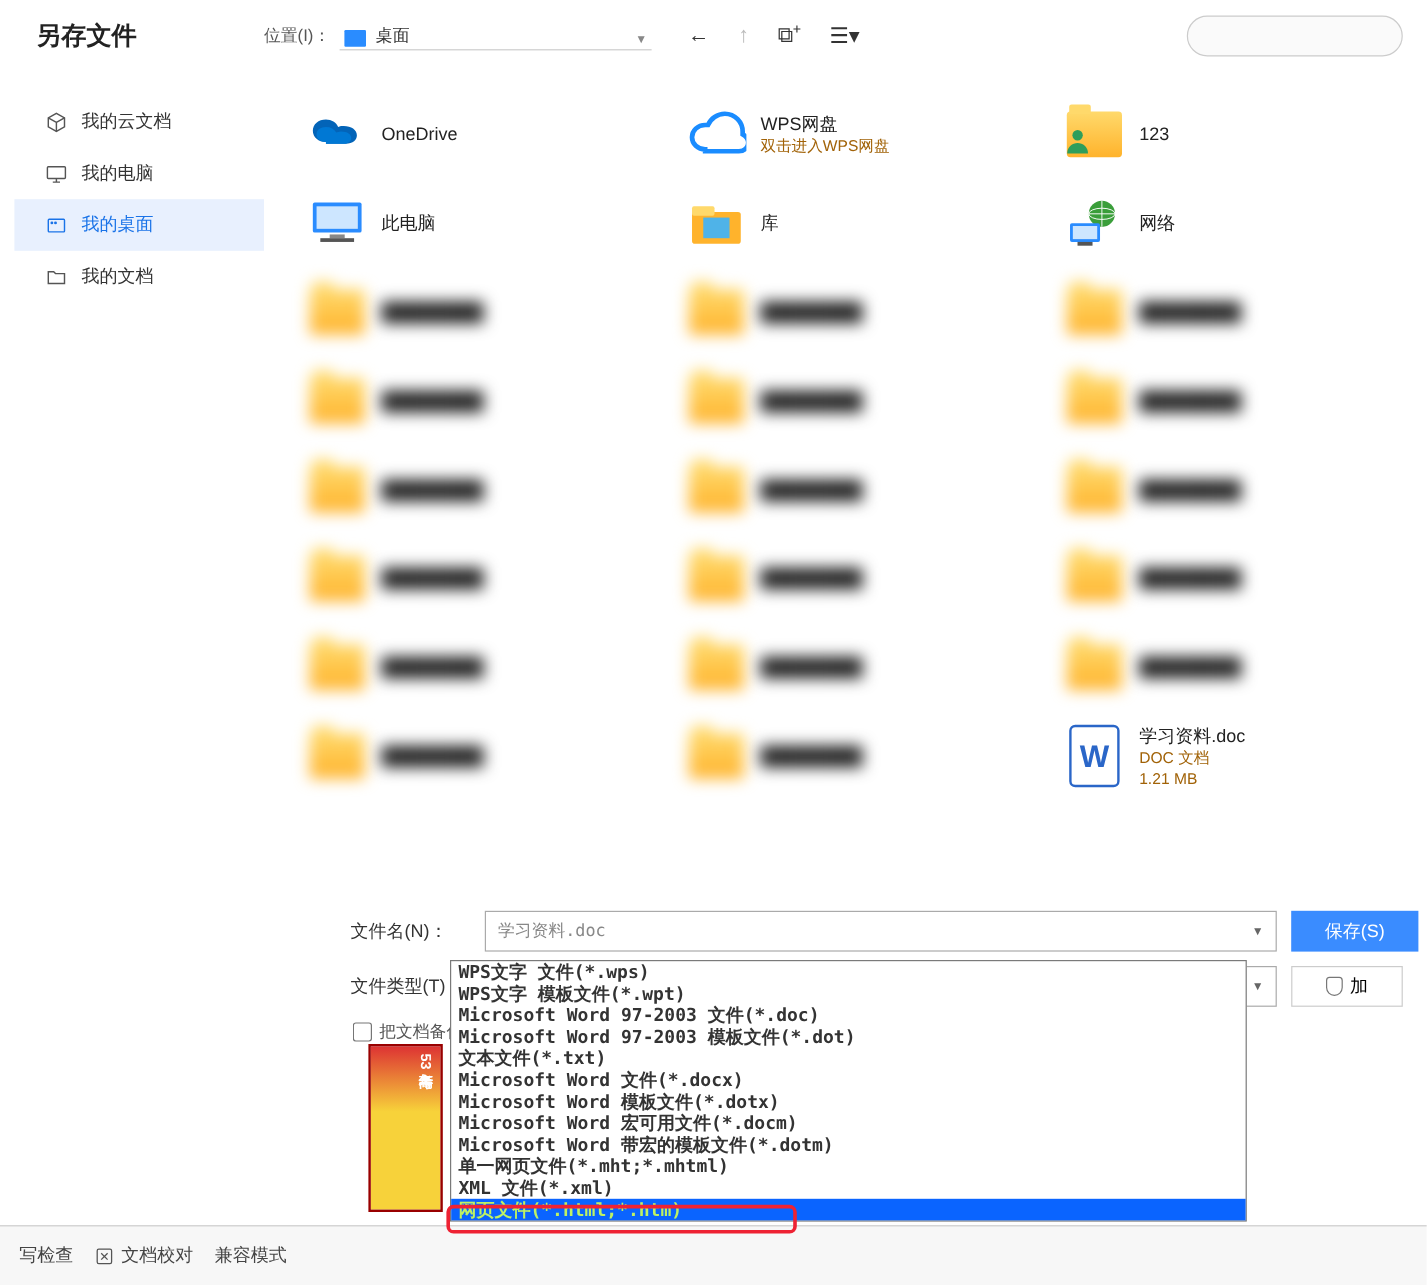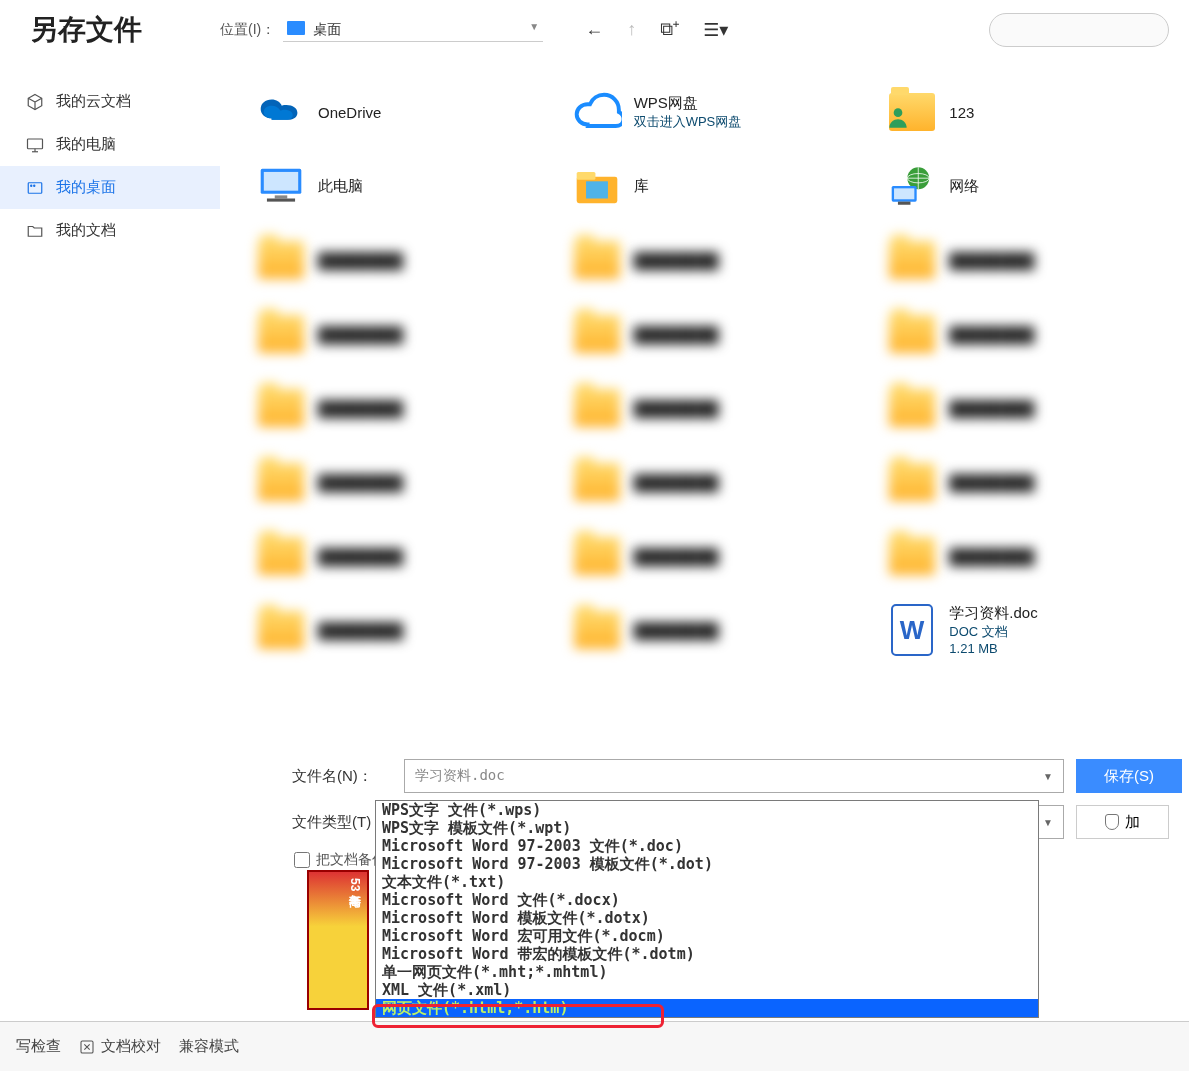--- a/index.html
+++ b/index.html
@@ -1,40 +1,40 @@
 <!DOCTYPE html>
 <html><head>
 <meta charset="utf-8">
 <style>
 * { box-sizing: border-box; margin: 0; padding: 0; }
 body { font-family: "Microsoft YaHei", "SimSun", Arial, sans-serif; font-size: 14px; color: #333; background: #fff; width: 1189px; height: 1071px; overflow: hidden; position: relative; }
 .dialog { position: absolute; left: 0; top: 0; width: 1189px; height: 885px; background: #fff; display: flex; flex-direction: column; }
 .top-row { display: flex; align-items: center; height: 60px; padding: 0 20px 0 0; }
-.title { font-size: 28px; font-weight: bold; color: #222; padding: 0 30px; width: 220px; }
+.title { font-size: 21px; font-weight: bold; color: #222; padding: 0 30px; width: 220px; }
 .loc-label { color: #555; margin-right: 8px; }
-.loc-dd { display: flex; align-items: flex-start; border-bottom: 1px solid #ccc; width: 260px; padding: 2px 4px; margin-right: 32px; }
+.loc-dd { display: flex; align-items: flex-end; border-bottom: 1px solid #ccc; width: 260px; padding: 2px 4px; margin-right: 20px; }
 .loc-dd .mon { width: 18px; height: 14px; background: #2a8cff; margin-right: 8px; border-radius: 1px; }
 .loc-dd .chev { margin-left: auto; color: #888; font-size: 10px; }
 .nav-icons { display: flex; gap: 24px; margin-left: 10px; }
 .nav-icons span { font-size: 18px; color: #333; cursor: pointer; }
 .nav-icons span.dis { color: #bbb; }
 .search-wrap { margin-left: auto; display: flex; align-items: center; border: 1px solid #ccc; border-radius: 18px; height: 34px; padding: 0 14px; width: 180px; background: #fafafa; }
 .search-wrap svg { width: 16px; height: 16px; stroke: #888; }
 .body-row { flex: 1; display: flex; min-height: 0; }
-.sidebar { width: 220px; padding-top: 20px; }
+.sidebar { width: 220px; padding-top: 20px; padding-left: 12px; }
 .side-item { display: flex; align-items: center; gap: 12px; padding: 12px 26px; color: #333; font-size: 15px; cursor: pointer; }
 .side-item.sel { background: #e8f0fe; color: #1a73e8; }
 .side-item .ic { width: 18px; height: 18px; display: flex; align-items: center; justify-content: center; }
 .file-area { flex: 1; padding: 18px 10px 0 30px; overflow: hidden; }
 .grid { display: grid; grid-template-columns: repeat(3, 1fr); gap: 6px 18px; }
 .item { display: flex; align-items: center; gap: 12px; height: 68px; padding: 4px 6px; }
 .item .thumb { width: 50px; height: 50px; border-radius: 3px; display: flex; align-items: center; justify-content: center; }
 .item .txt { display: flex; flex-direction: column; }
 .item .name { font-size: 15px; color: #222; }
-.item .sub { font-size: 13px; color: #0c4a6e; }
+.item .sub { font-size: 13px; color: #a16207; }
 .blurred .name, .blurred .sub, .blurred .thumb.bz { filter: blur(6px); }
 .folder-i { width: 46px; height: 38px; background: linear-gradient(#ffd96b,#ffb32c); border-radius: 3px; position: relative; }
 .folder-i:before { content:""; position:absolute; top:-6px; left:2px; width:18px; height:8px; background:#ffd96b; border-radius:2px 2px 0 0; }
 .footer { padding: 14px 0 16px 260px; display: flex; flex-direction: column; gap: 12px; position: relative; margin-left: 32px; }
 .frow { display: flex; align-items: center; gap: 12px; }
 .flabel { width: 100px; font-size: 15px; }
 .combo { flex: 0 0 660px; border: 1px solid #aaa; height: 34px; display: flex; align-items: center; padding: 0 10px; position: relative; }
 .combo .val { flex: 1; }
 .combo .dd-arrow { color: #666; font-size: 10px; }
 .combo.filename .val { color: #888; font-family: "SimSun", monospace; }

